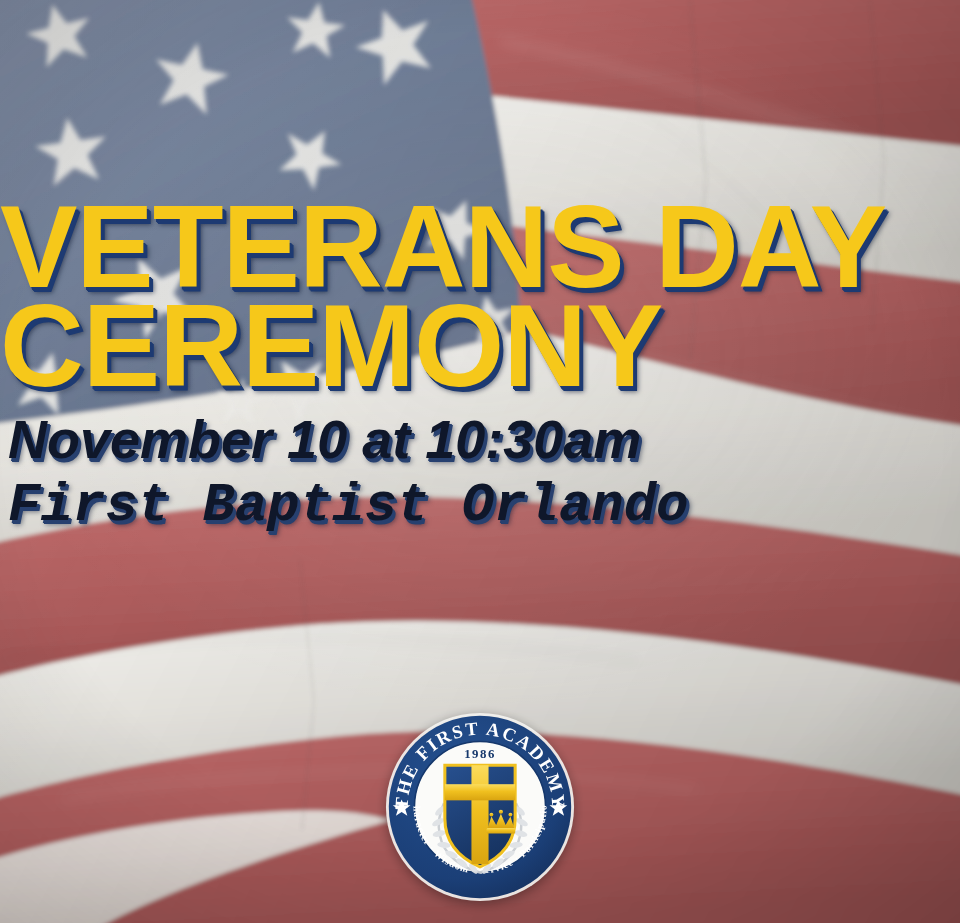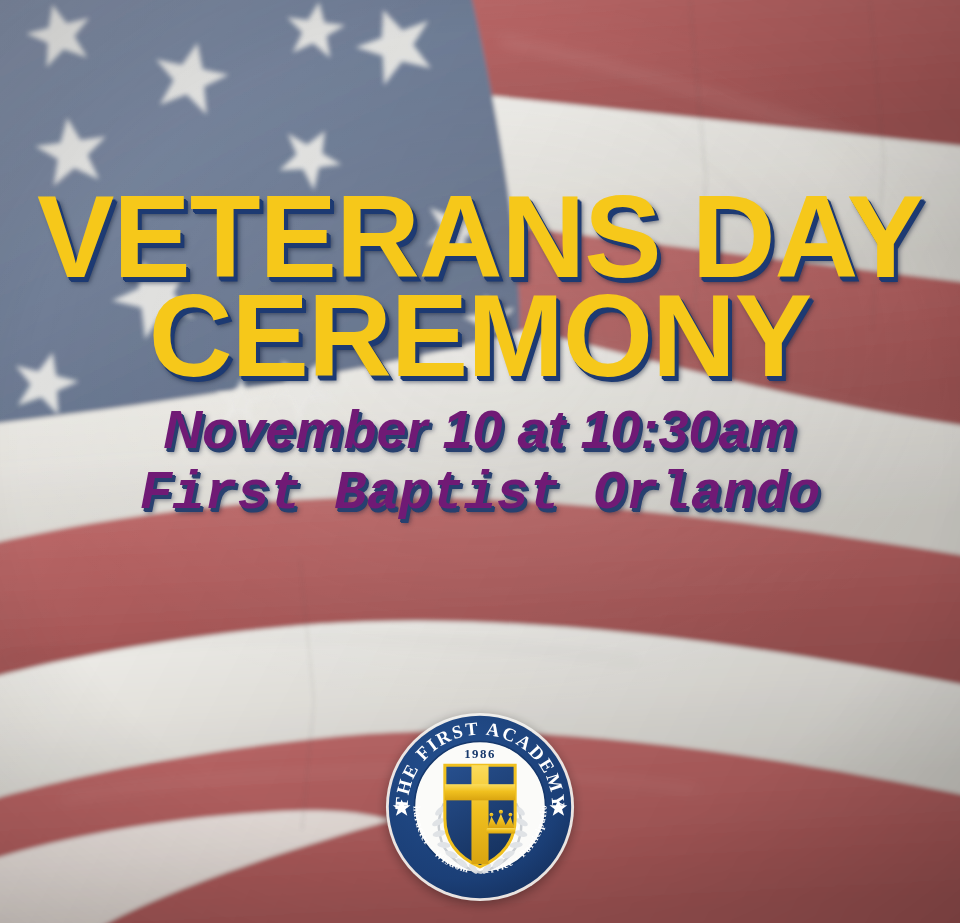--- a/index.html
+++ b/index.html
@@ -46,22 +46,21 @@
     inset: 0;
     background: radial-gradient(ellipse 92% 85% at 50% 48%, rgba(0,0,0,0) 52%, rgba(0,0,0,0.16) 88%, rgba(0,0,0,0.26) 100%);
     pointer-events: none;
   }
 
   
   .text-stack {
     position: absolute;
     left: 0;
     right: 0;
-    top: 184px;
-    text-align: center;
+    top: 194px;
     z-index: 5;
   }
   .headline {
     color: #f6c81a;
     font-family: "Liberation Sans Narrow", "Liberation Sans", sans-serif;
     font-weight: 700;
     font-size: 112px;
     line-height: 0.92;
     letter-spacing: -1px;
     transform: scaleX(1.0);
@@ -70,27 +69,27 @@
        4px 5px 0 #1d3a72,
        3px 4px 0 #1d3a72,
        2px 3px 0 #1d3a72,
        5px 6px 5px rgba(10,20,45,0.55);
     white-space: nowrap;
   }
   .headline-1 { font-size: 116px; }
   .headline-2 { font-size: 116px; margin-top: -8px; }
 
   .subline {
-    color: #701a75;
+    color: #0f172a;
     font-family: "Liberation Sans Narrow", "Liberation Sans", sans-serif;
     font-weight: 700;
     font-style: italic;
     font-size: 54px;
     line-height: 1.07;
-    margin: 0;
+    margin: 8px;
     letter-spacing: 0px;
     text-shadow:
        3px 4px 0 #27406f,
        2px 3px 0 #27406f,
        4px 5px 5px rgba(10,20,45,0.5);
     white-space: nowrap;
   }
   .subline-1 { margin-top: 12px; }
   .subline-2 { margin-top: 6px; font-family: Liberation Mono, monospace; }
 

